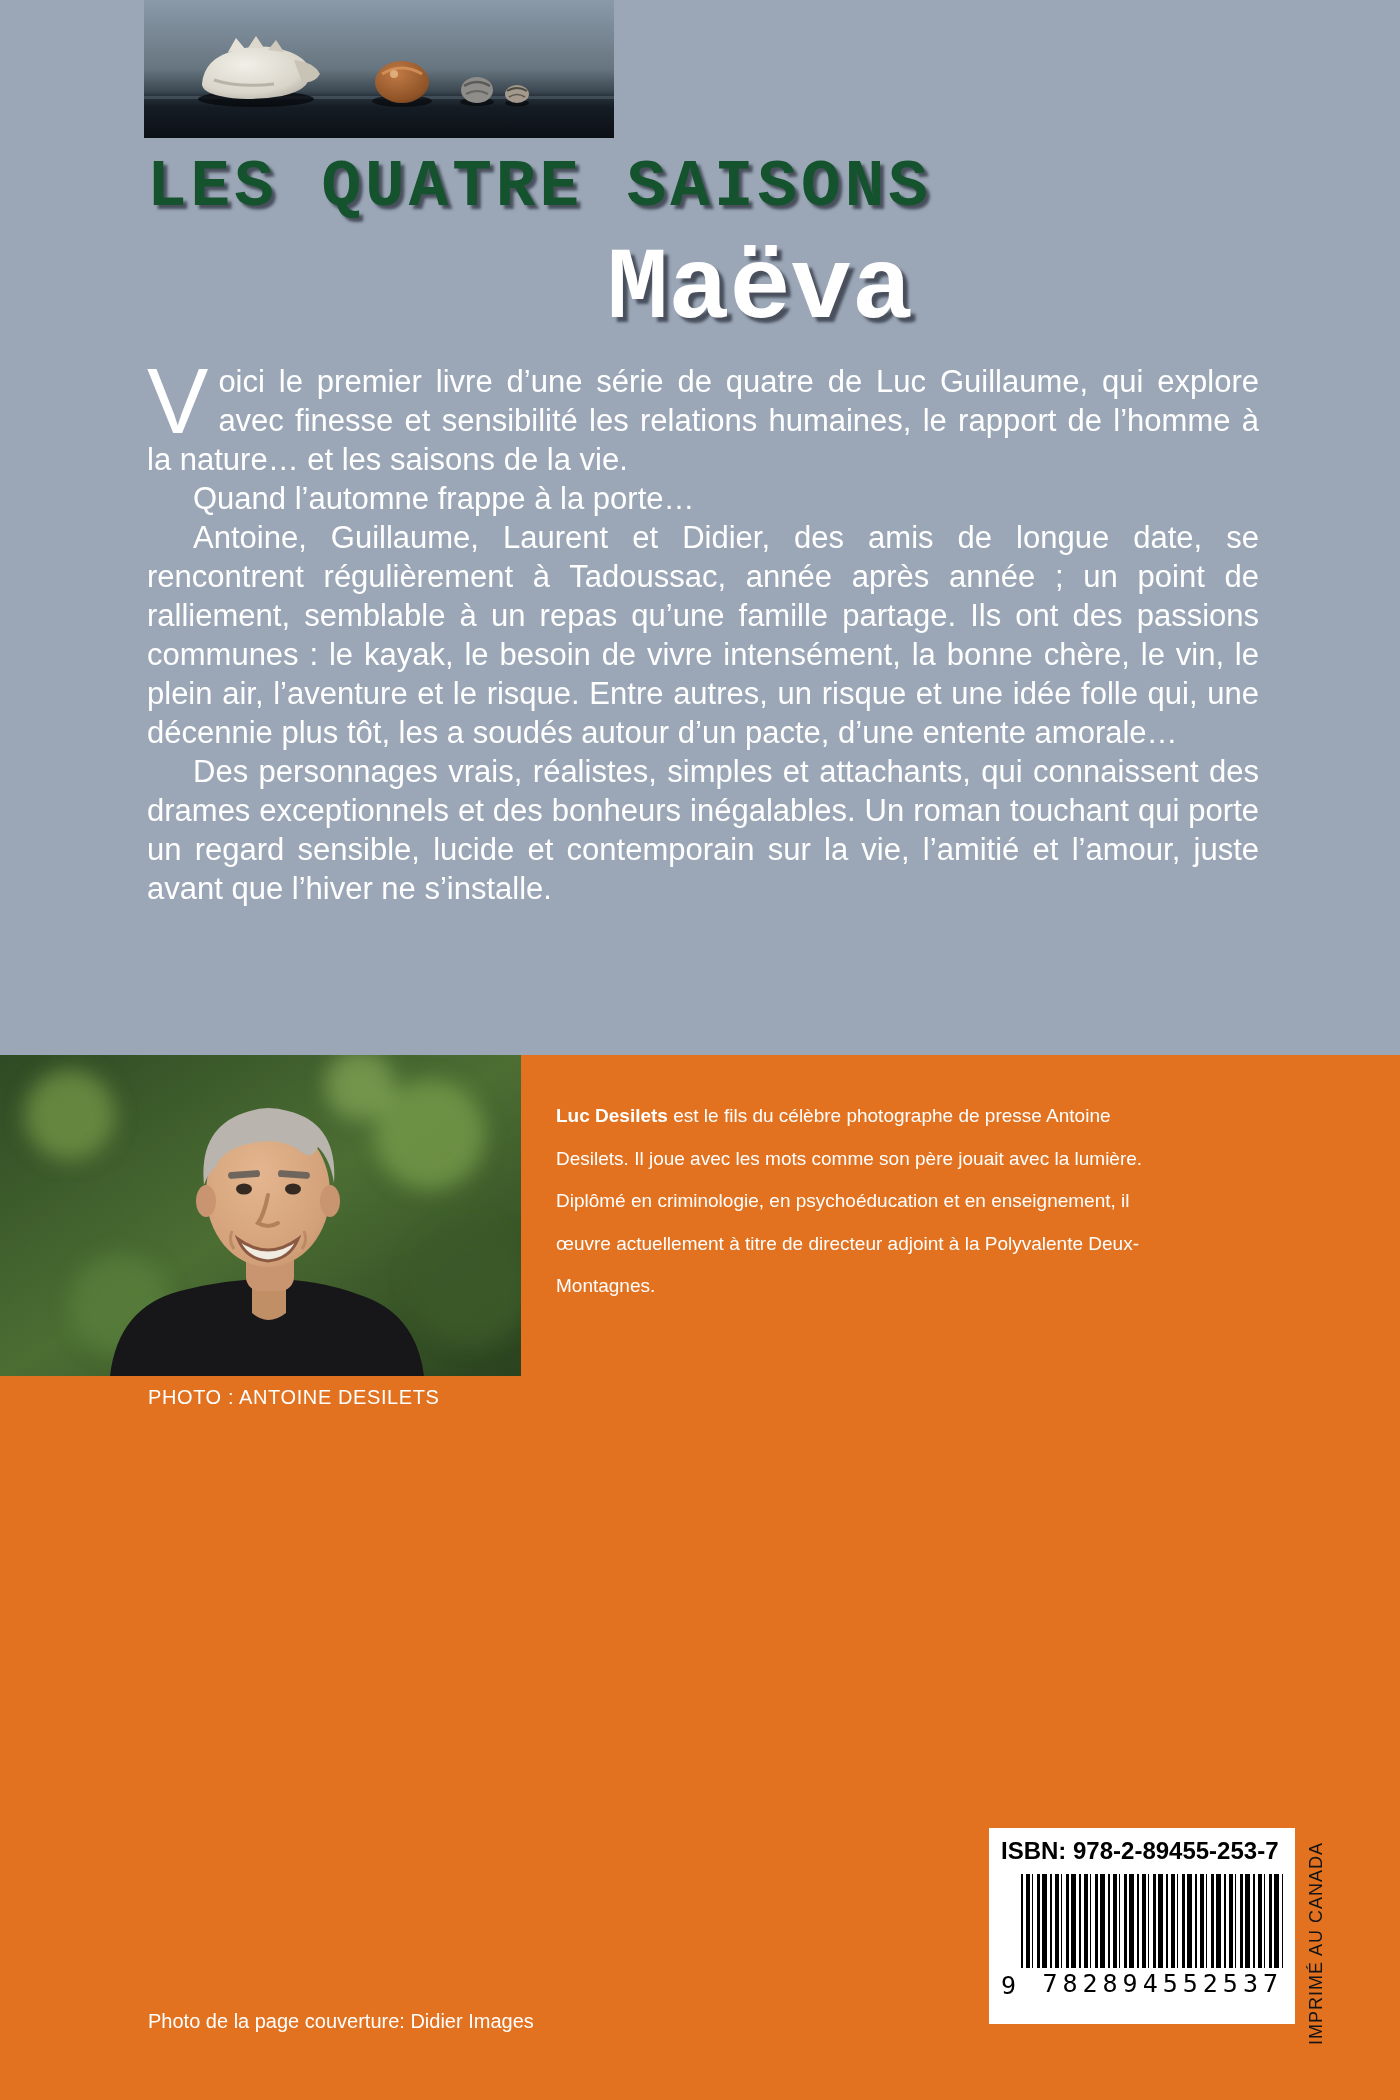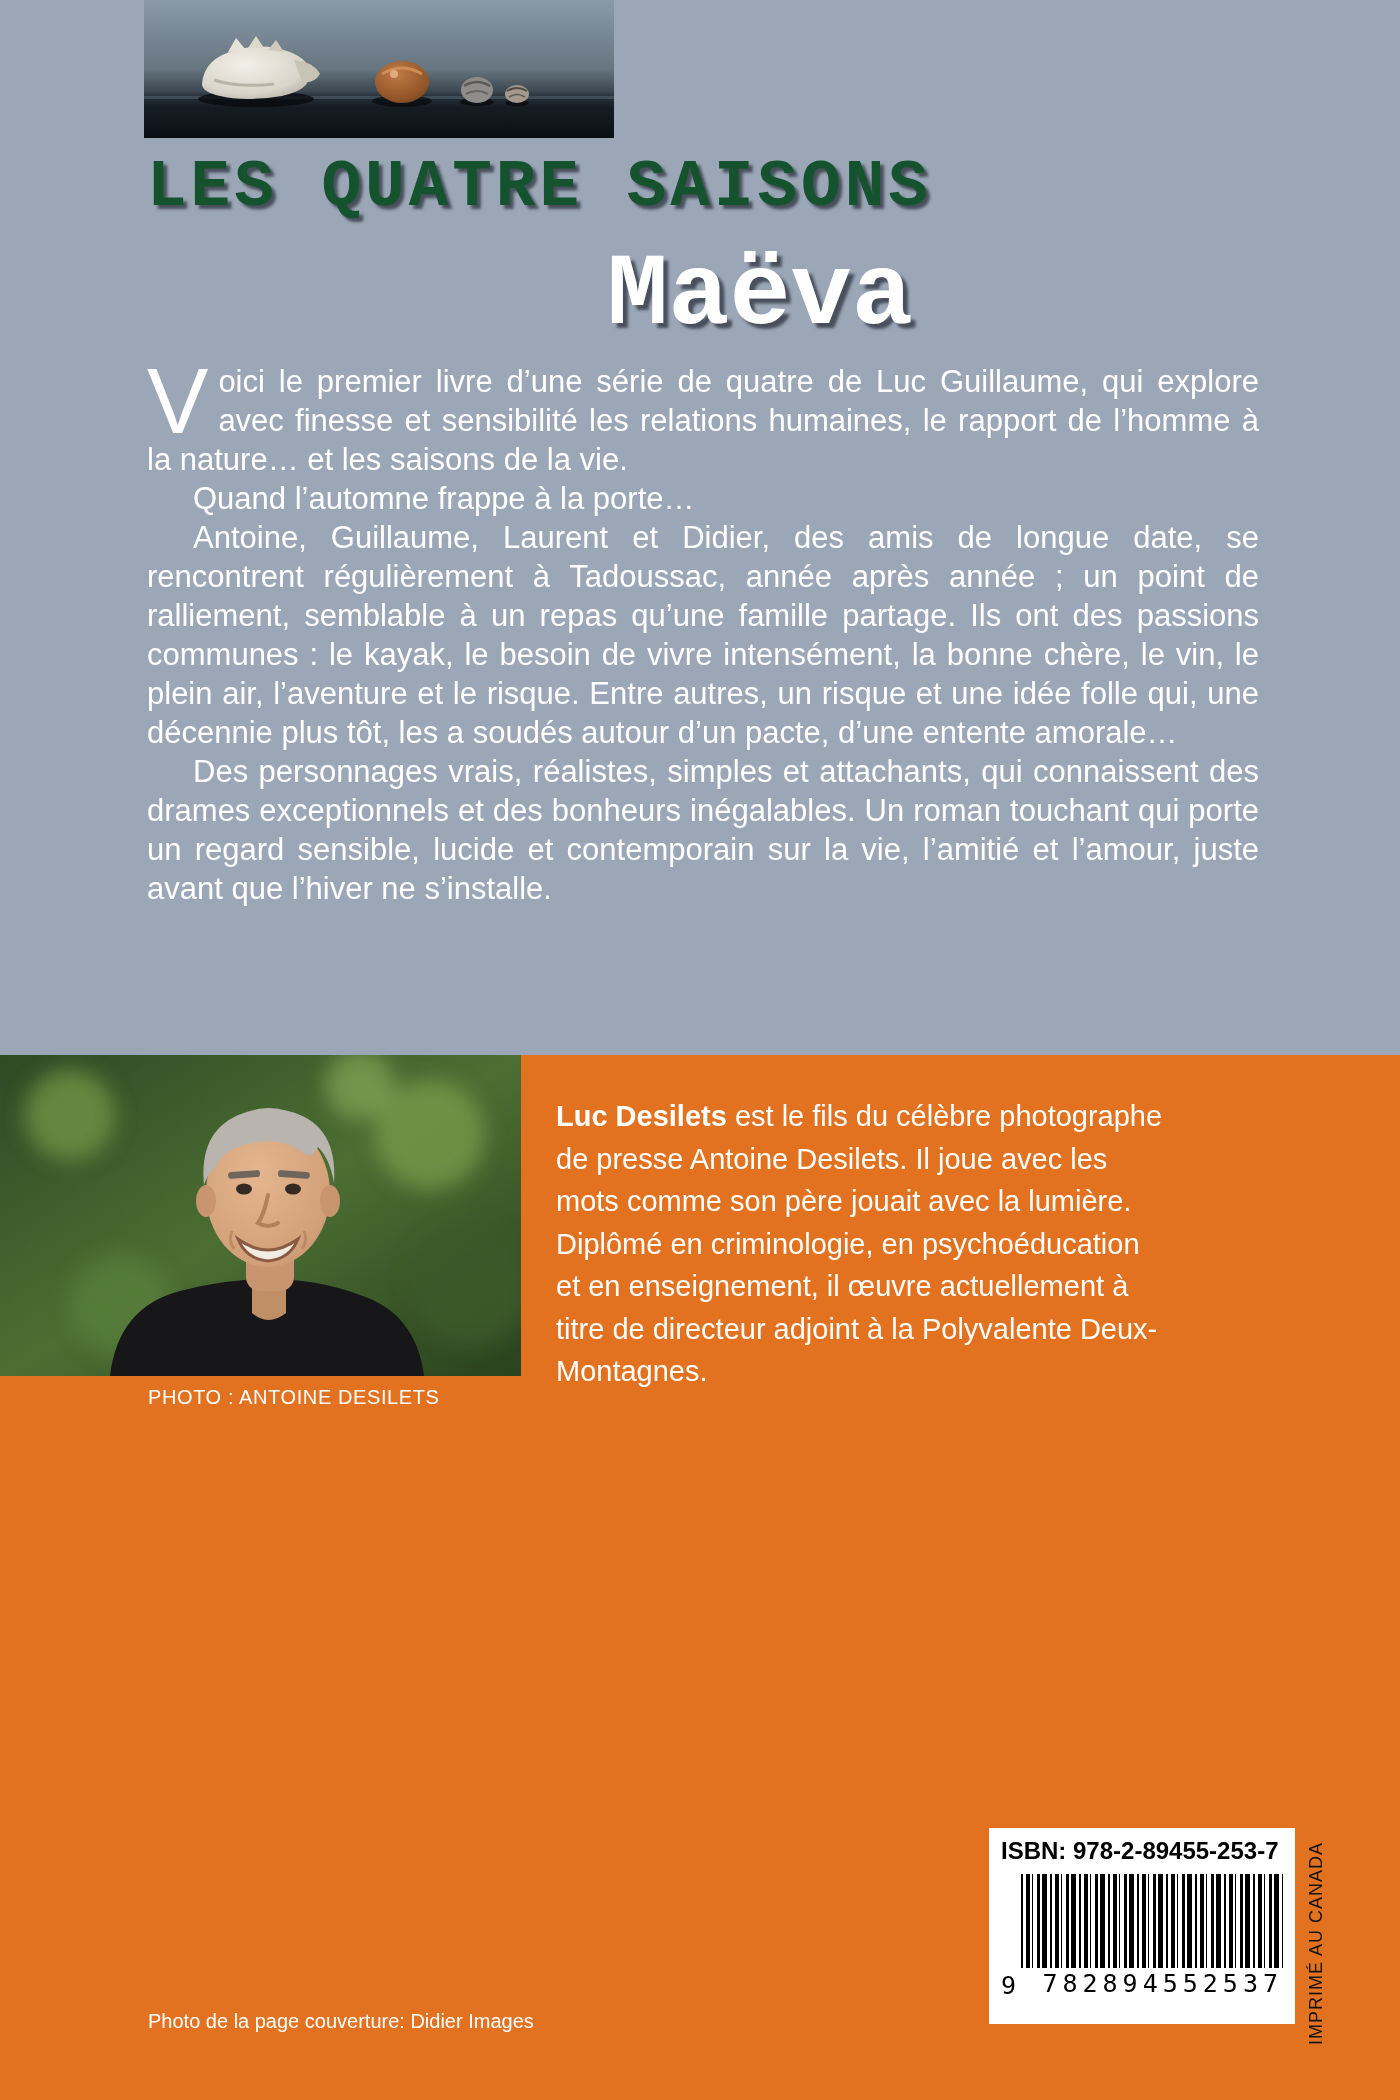--- a/index.html
+++ b/index.html
@@ -14,21 +14,21 @@
   .shells-photo { position:absolute; left:144px; top:0; width:470px; height:138px; }
 
   .series-title {
     position:absolute; left:147px; top:150px;
     font-family:"Liberation Mono", monospace; font-weight:bold;
     font-size:66px; letter-spacing:4px; color:#14532d;
     text-shadow:4px 4px 3px rgba(45,50,62,.75);
     white-space:nowrap;
   }
   .book-title {
-    position:absolute; left:0; top:238px; width:100%;
+    position:absolute; left:0; top:232px; width:100%;
     padding-left:120px; text-align:center;
     font-family:"Liberation Mono", monospace; font-weight:bold;
     font-size:102px; color:#fff;
     text-shadow:5px 5px 3px rgba(45,50,62,.75);
   }
 
   .synopsis {
     position:absolute; left:147px; top:362px; width:1112px;
     color:#fff; font-size:31px; line-height:39px; text-align:justify;
   }
@@ -44,21 +44,21 @@
     position:absolute; left:0; top:1055px; width:1400px; height:1045px;
     background: var(--bottom-bg, #e2721f);
   }
   .author-photo { position:absolute; left:0; top:0; width:521px; height:321px; }
   .photo-caption {
     position:absolute; left:148px; top:331px;
     color:#fff; font-size:20px; letter-spacing:.6px;
   }
   .bio {
     position:absolute; left:556px; top:40px; width:612px;
-    color:#fff; font-size:29px; line-height:42.5px;
+    color:#fff; font-size:19px; line-height:42.5px;
   }
   .bio .bio-name { font-weight:bold; }
 
   .isbn-box {
     position:absolute; left:989px; top:773px; width:306px; height:196px;
     background:#fff; padding:9px 12px 8px 12px;
   }
   .isbn-label { color:#000; font-size:24px; font-weight:bold; white-space:nowrap; }
   .barcode-row { display:flex; align-items:flex-end; margin-top:9px; }
   .lead-digit {

